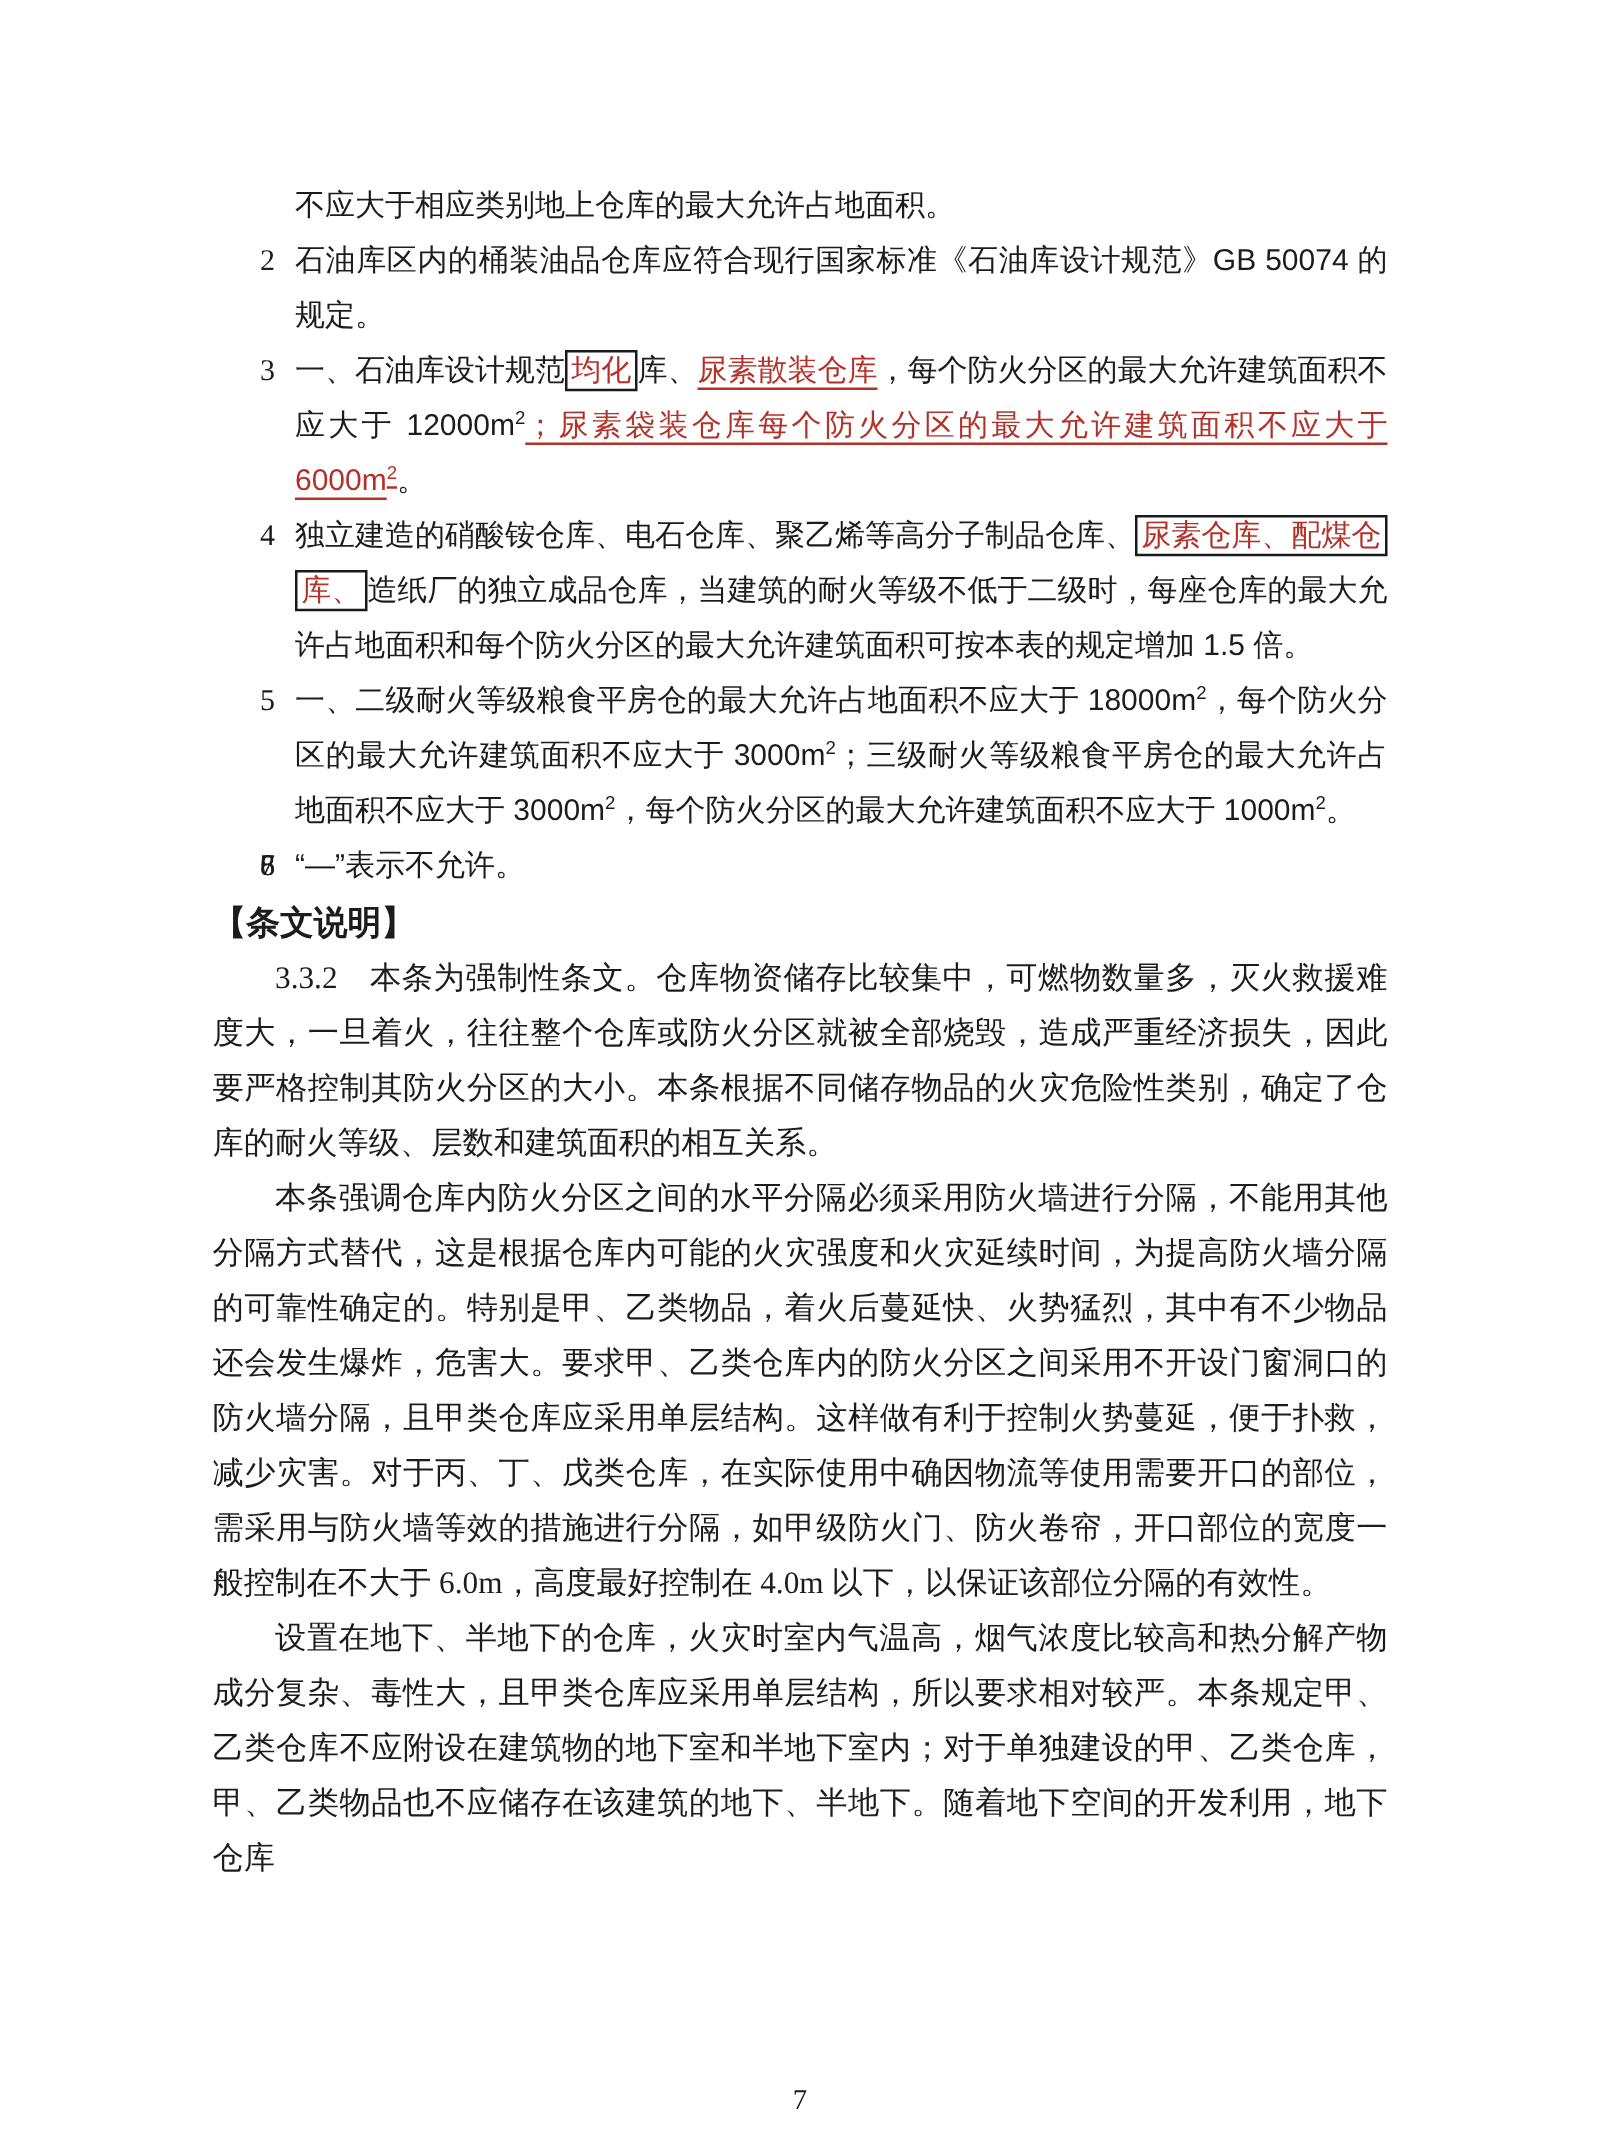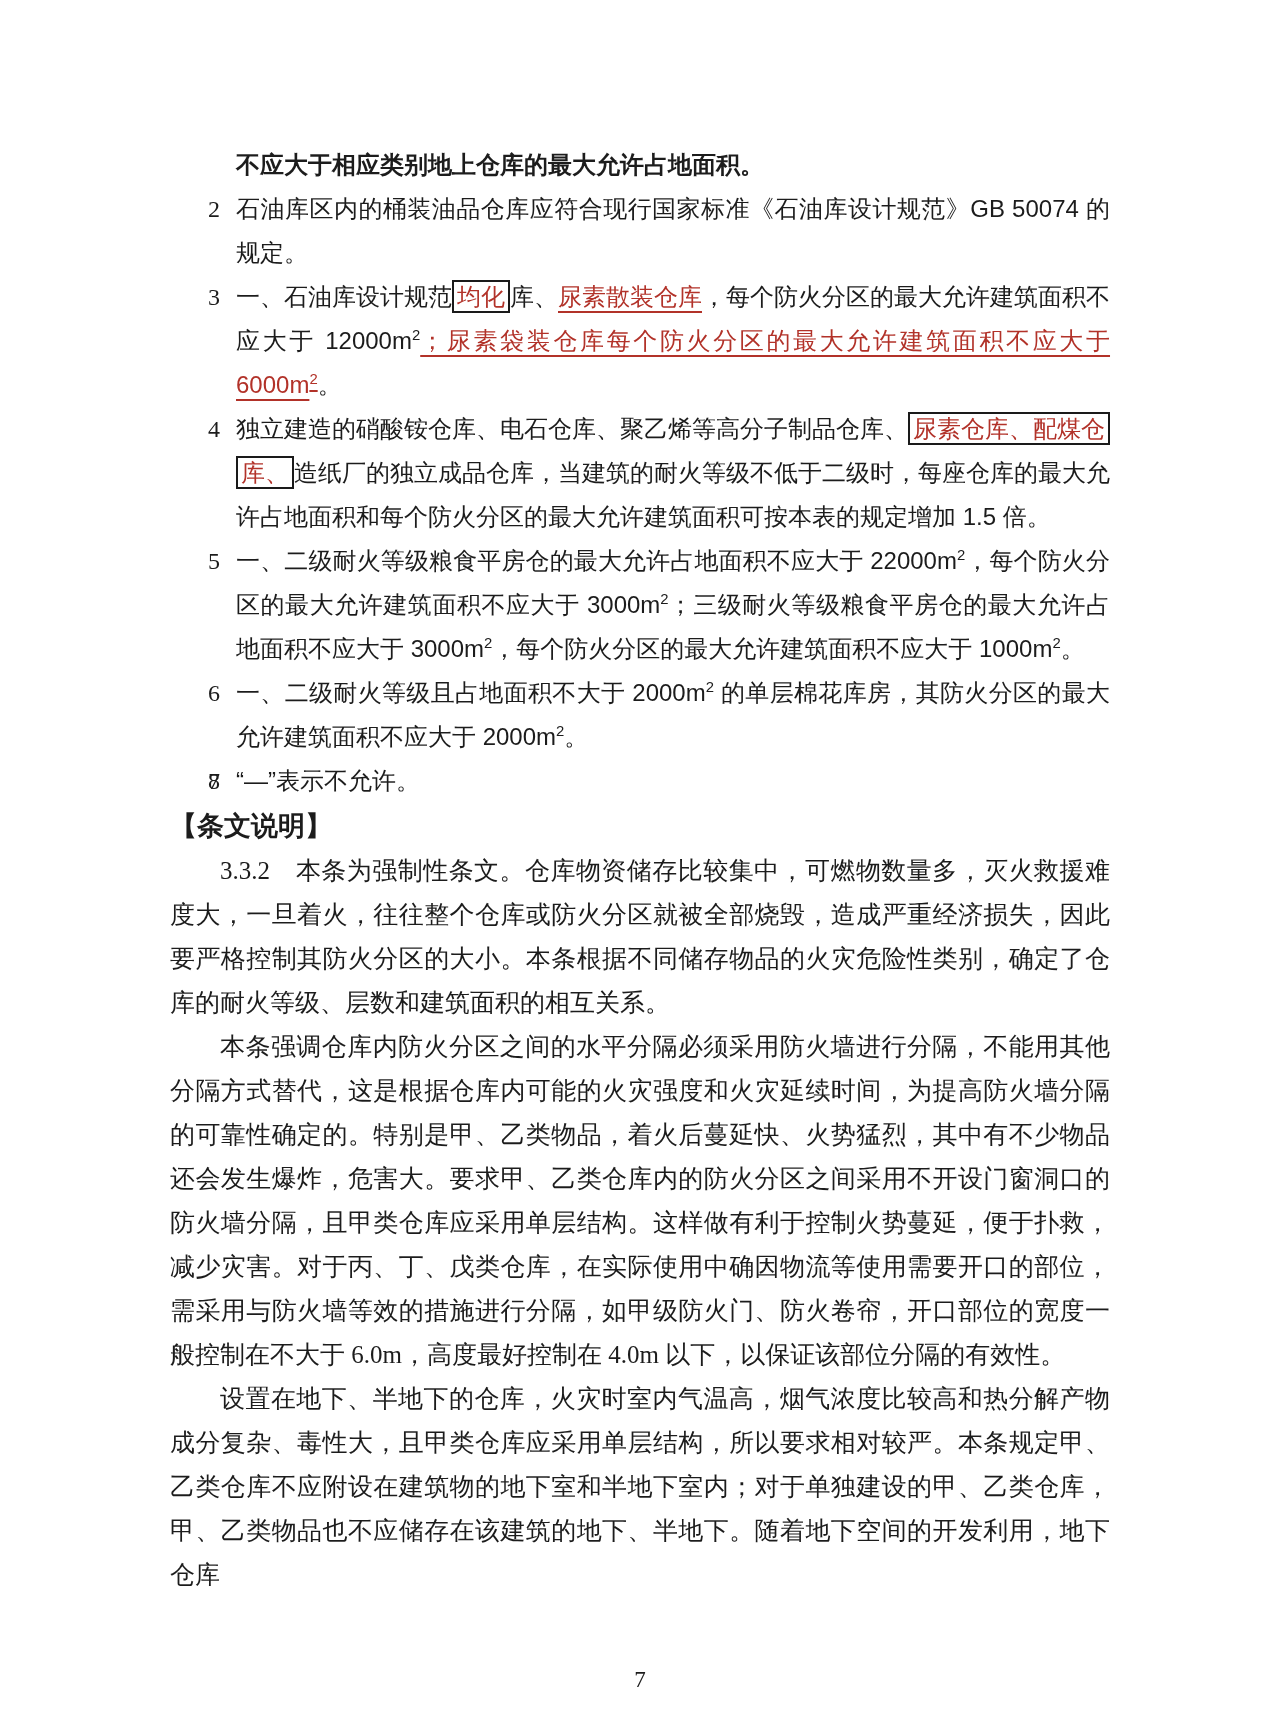--- a/index.html
+++ b/index.html
@@ -22,21 +22,20 @@
   }
   
   .notes{
     font-family:"Liberation Sans","DejaVu Sans",sans-serif;
     font-size:24px;
     line-height:44px;
     text-align:justify;
   }
   .note-cont{
     padding-left:66px;
-    font-weight:bold;
   }
   .note-item{
     position:relative;
     padding-left:66px;
   }
   .note-num{
     position:absolute;
     left:30px;
     top:0;
     width:28px;
@@ -111,26 +110,25 @@
         <span><span>一、石油库设计规范</span><span class="st-red-box">均化</span><span>库、</span><span class="st-red-ul">尿素散装仓库</span><span>，每个防火分区的最大允许建筑面积不应大于 12000m</span><sup>2</sup><span class="st-red-ul">；尿素袋装仓库每个防火分区的最大允许建筑面积不应大于 6000m</span><sup class="st-red-ul">2</sup><span>。</span></span>
       </div>
 
       <div class="note-item">
         <span class="note-num">4</span>
         <span><span>独立建造的硝酸铵仓库、电石仓库、聚乙烯等高分子制品仓库、</span><span class="st-red-box">尿素仓库、配煤仓库、</span><span>造纸厂的独立成品仓库，当建筑的耐火等级不低于二级时，每座仓库的最大允许占地面积和每个防火分区的最大允许建筑面积可按本表的规定增加 1.5 倍。</span></span>
       </div>
 
       <div class="note-item">
         <span class="note-num">5</span>
-        <span><span>一、二级耐火等级粮食平房仓的最大允许占地面积不应大于 22000m</span><sup>2</sup><span>，每个防火分区的最大允许建筑面积不应大于 3000m</span><sup>2</sup><span>；三级耐火等级粮食平房仓的最大允许占地面积不应大于 3000m</span><sup>2</sup><span>，每个防火分区的最大允许建筑面积不应大于 1000m</span><sup>2</sup><span>。</span></span>
+        <span><span>一、二级耐火等级粮食平房仓的最大允许占地面积不应大于 18000m</span><sup>2</sup><span>，每个防火分区的最大允许建筑面积不应大于 3000m</span><sup>2</sup><span>；三级耐火等级粮食平房仓的最大允许占地面积不应大于 3000m</span><sup>2</sup><span>，每个防火分区的最大允许建筑面积不应大于 1000m</span><sup>2</sup><span>。</span></span>
       </div>
 
       <div class="note-item">
         <span class="note-num">6</span>
-        <span><span>一、二级耐火等级且占地面积不大于 2000m</span><sup>2</sup><span> 的单层棉花库房，其防火分区的最大允许建筑面积不应大于 2000m</span><sup>2</sup><span>。</span></span>
       </div>
 
       <div class="note-item">
         <span class="note-num">7</span>
       </div>
 
       <div class="note-item">
         <span class="note-num">8</span>
         <span><span>“—”表示不允许。</span></span>
       </div>

